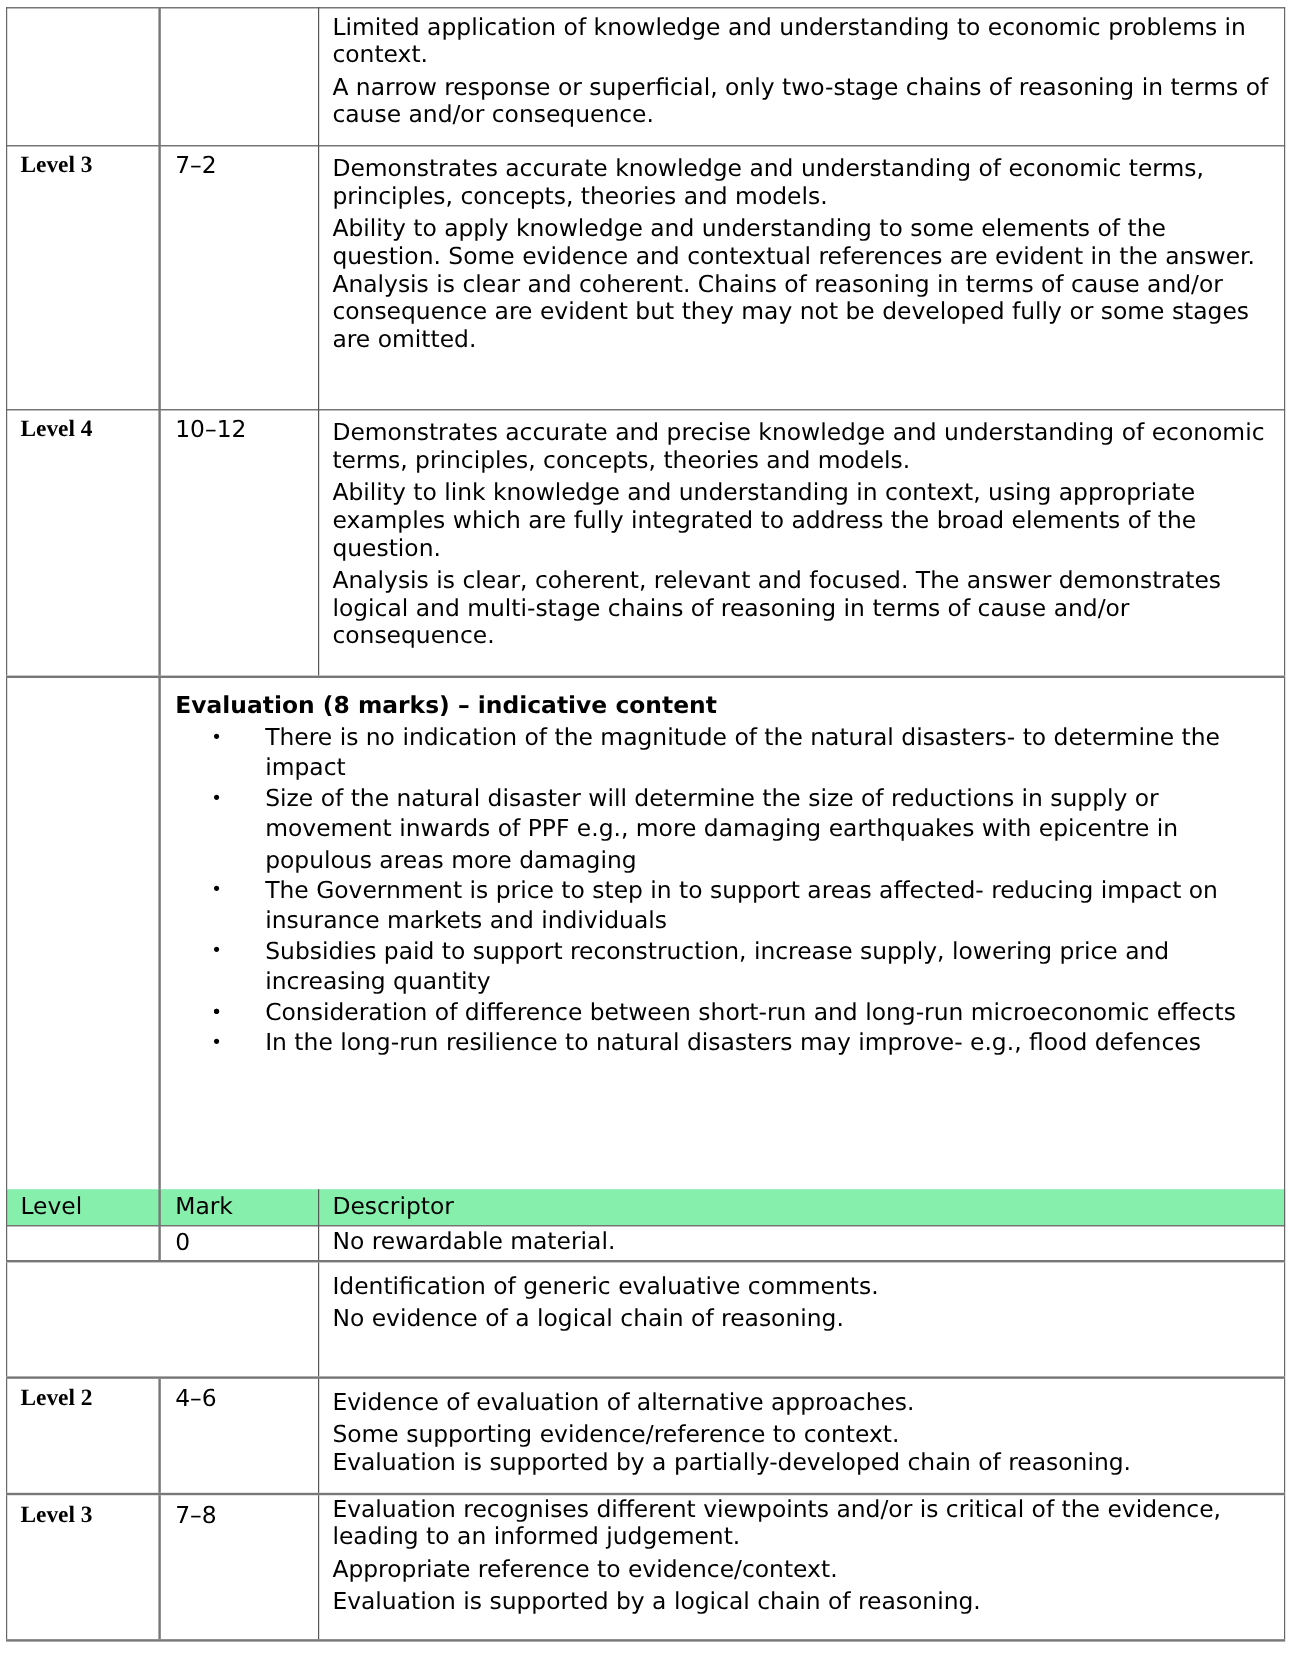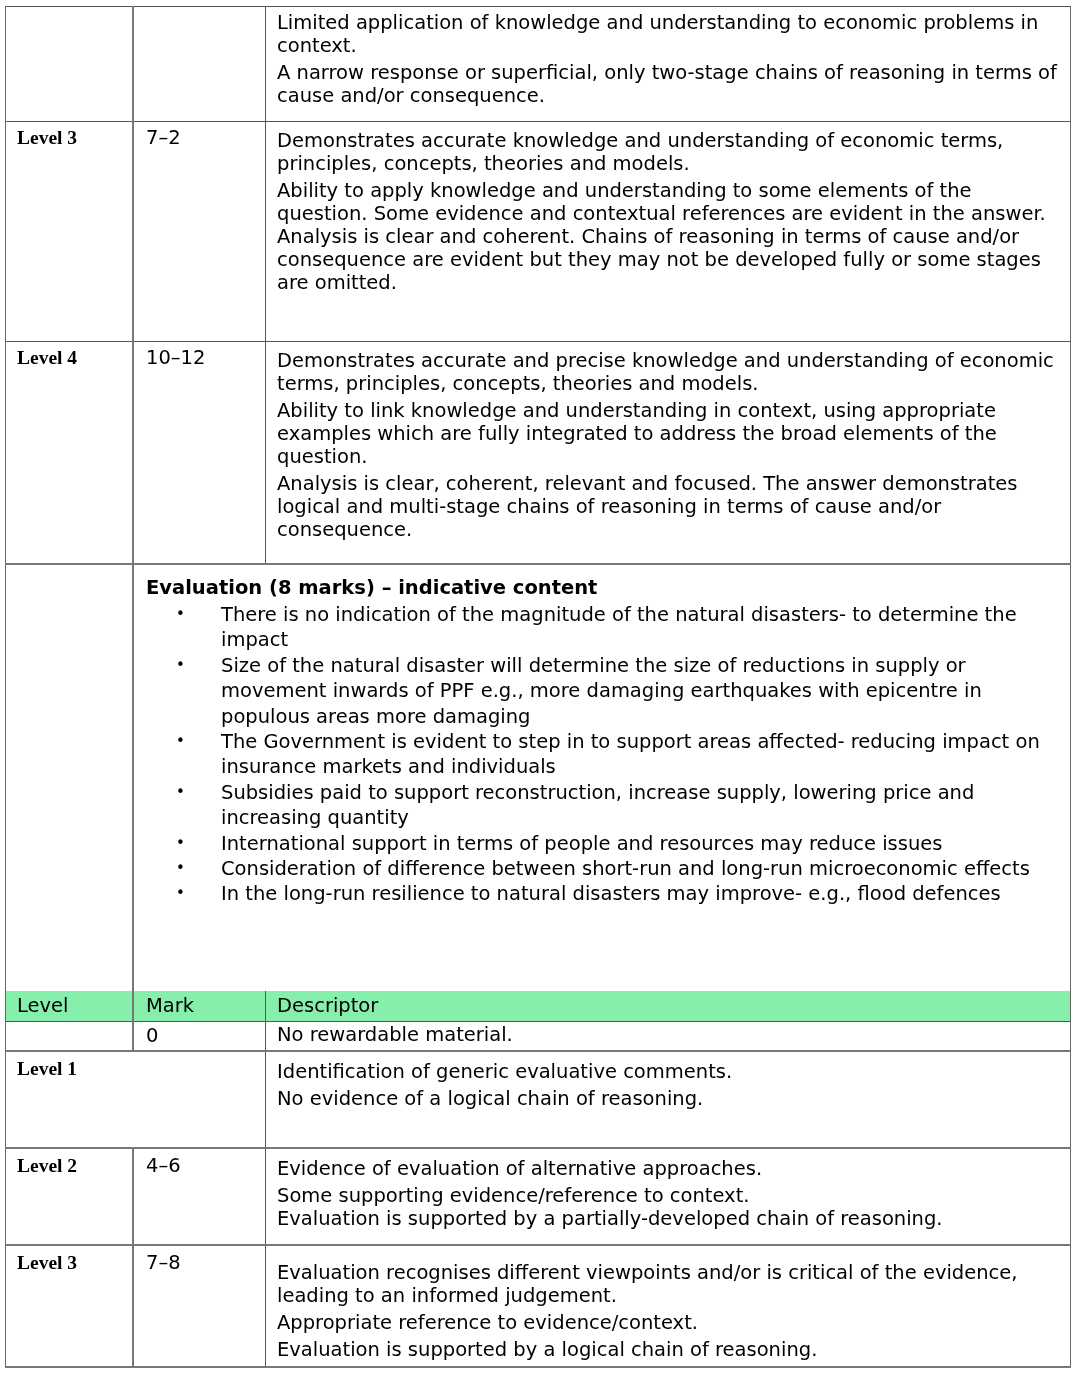--- a/index.html
+++ b/index.html
@@ -65,23 +65,23 @@
   </div>
   <div class="hline thick" style="top:557px"></div>
 
   <div class="row" style="top:559px;height:426px">
     <div class="c c1"></div>
     <div style="position:absolute;left:126px;top:0;bottom:0;right:0;border-left:2px solid #777;padding:10px 8px 0 12px;box-sizing:border-box">
       <p class="eval-title">Evaluation (8 marks) – indicative content</p>
       <ul class="eval">
         <li><span class="bullet">•</span><span>There is no indication of the magnitude of the natural disasters- to determine the impact</span></li>
         <li><span class="bullet">•</span><span>Size of the natural disaster will determine the size of reductions in supply or movement inwards of PPF e.g., more damaging earthquakes with epicentre in populous areas more damaging</span></li>
-        <li><span class="bullet">•</span><span>The Government is evident to step in to support areas affected- reducing impact on insurance markets and individuals</span></li>
+        <li><span class="bullet">•</span><span>The Government is price to step in to support areas affected- reducing impact on insurance markets and individuals</span></li>
         <li><span class="bullet">•</span><span>Subsidies paid to support reconstruction, increase supply, lowering price and increasing quantity</span></li>
-        <li><span class="bullet">•</span><span>International support in terms of people and resources may reduce issues</span></li>
+        <li><span class="bullet">•</span></li>
         <li><span class="bullet">•</span><span>Consideration of difference between short-run and long-run microeconomic effects</span></li>
         <li><span class="bullet">•</span><span>In the long-run resilience to natural disasters may improve- e.g., flood defences</span></li>
       </ul>
     </div>
   </div>
 
   <div class="row header-row" style="top:985px;height:30px">
     <div class="c c1 mk" style="padding-top:2px;font-weight:normal">Level</div>
     <div class="c c2 mk" style="padding-top:2px">Mark</div>
     <div class="c c3 mk" style="padding-top:2px">Descriptor</div>
@@ -91,21 +91,20 @@
   <div class="row" style="top:1015px;height:29px">
     <div class="c c1 lvl"></div>
     <div class="c c2 mk" style="padding-top:2px">0</div>
     <div class="c c3 desc" style="padding-top:2px">
       <p>No rewardable material.</p>
     </div>
   </div>
   <div class="hline thick" style="top:1044px"></div>
 
   <div class="row" style="top:1046px;height:95px">
-    <div class="c c1 lvl" style="padding-top:4px">Level 1</div>
     <div class="c c3 desc" style="padding-top:8px">
       <p>Identification of generic evaluative comments.</p>
       <p>No evidence of a logical chain of reasoning.</p>
     </div>
   </div>
   <div class="hline thick" style="top:1141px"></div>
 
   <div class="row" style="top:1143px;height:95px">
     <div class="c c1 lvl" style="padding-top:4px">Level 2</div>
     <div class="c c2 mk" style="padding-top:4px">4–6</div>
@@ -113,20 +112,20 @@
       <p>Evidence of evaluation of alternative approaches.</p>
       <p style="margin-bottom:0">Some supporting evidence/reference to context.</p>
       <p>Evaluation is supported by a partially-developed chain of reasoning.</p>
     </div>
   </div>
   <div class="hline thick" style="top:1238px"></div>
 
   <div class="row" style="top:1240px;height:120px">
     <div class="c c1 lvl" style="padding-top:4px">Level 3</div>
     <div class="c c2 mk" style="padding-top:4px">7–8</div>
-    <div class="c c3 desc" style="padding-top:15px">
+    <div class="c c3 desc" style="padding-top:0">
       <p>Evaluation recognises different viewpoints and/or is critical of the evidence, leading to an informed judgement.</p>
       <p>Appropriate reference to evidence/context.</p>
       <p>Evaluation is supported by a logical chain of reasoning.</p>
     </div>
   </div>
   <div class="hline thick" style="top:1360px"></div>
 </div>
 
 </body></html>

